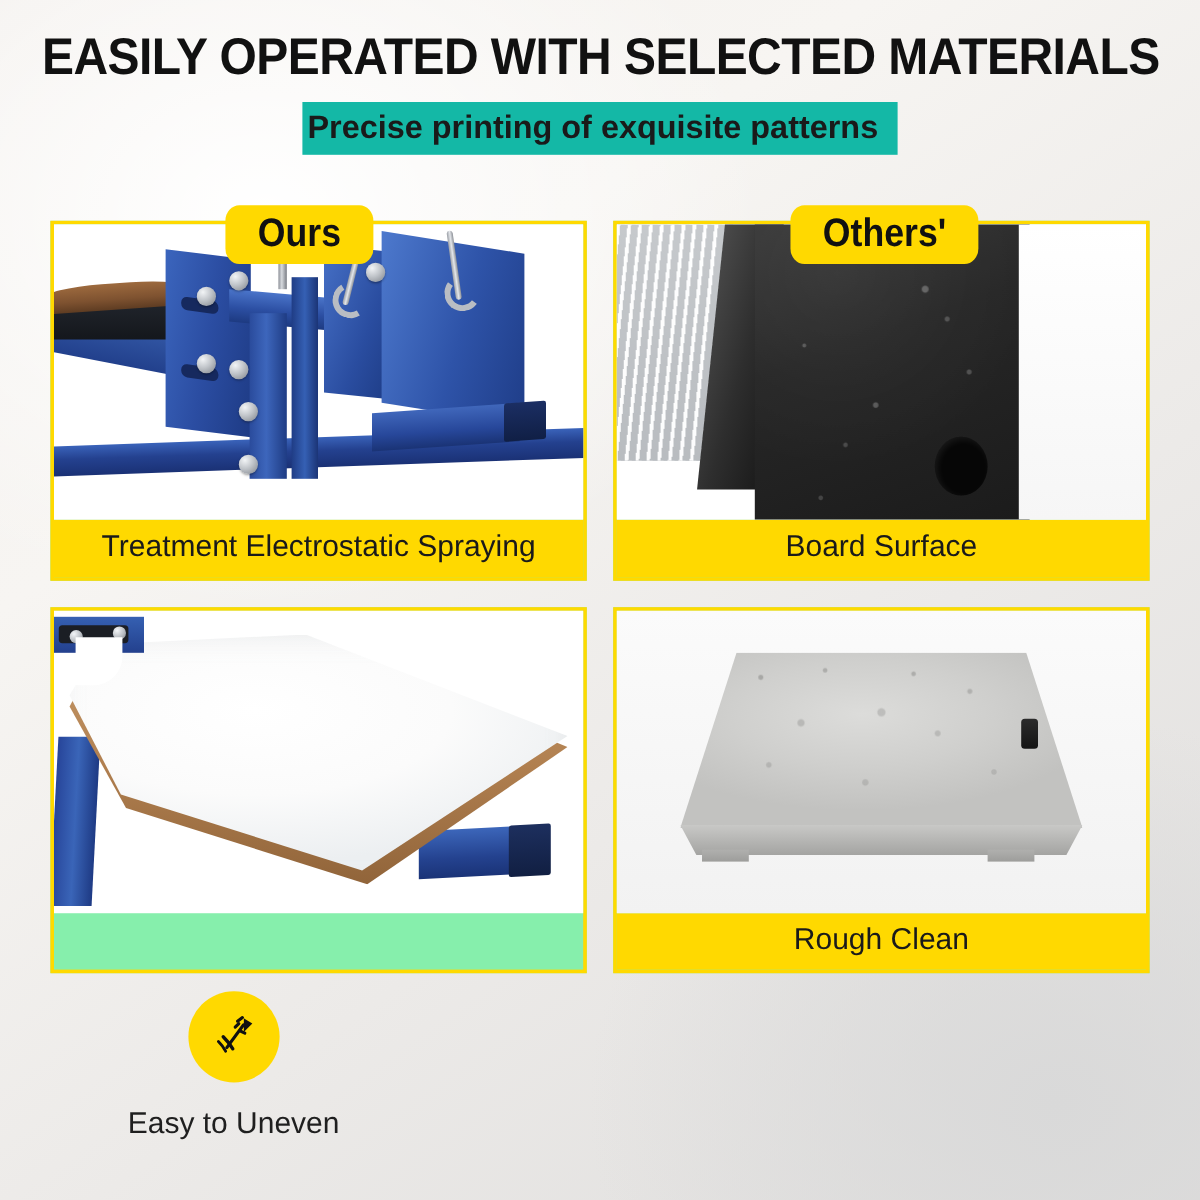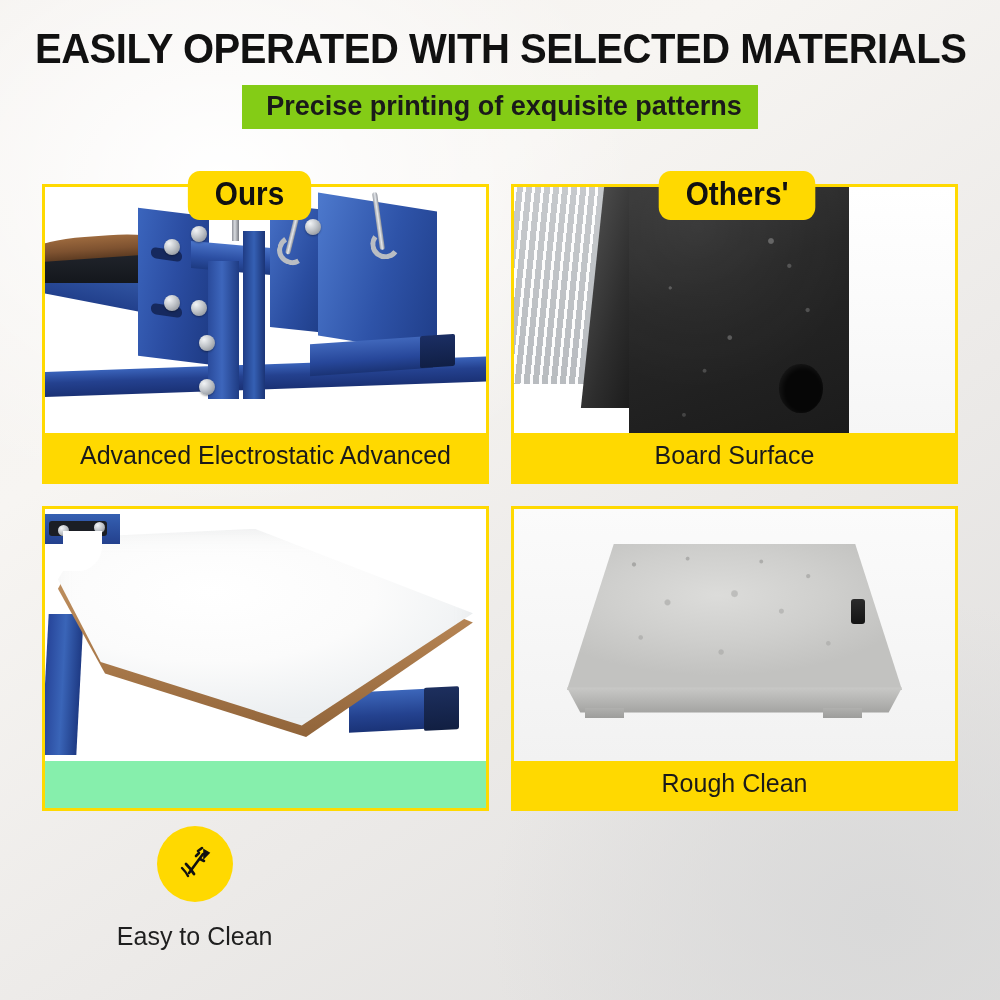--- a/index.html
+++ b/index.html
@@ -26,25 +26,25 @@
     letter-spacing: -0.5px;
     color: #111111;
     line-height: 1.05;
     transform: scaleX(0.93);
     white-space: nowrap;
   }
 
   .subtitle-wrap { margin-top: 14px; display: flex; justify-content: center; }
 
   .subtitle {
-    background: #84cc16;
+    background: #14b8a6;
     color: #1a1a1a;
     font-size: 27px;
     font-weight: bold;
-    padding: 6px 16px 8px 24px;
+    padding: 6px 16px 8px 4px;
     line-height: 1.12;
     white-space: nowrap;
   }
 
   
   .grid {
     position: absolute;
     left: 42px;
     top: 184px;
     width: 916px;
@@ -378,21 +378,21 @@
         <div class="bolt" style="left:33%;top:16%"></div>
         <div class="bolt" style="left:27%;top:44%"></div>
         <div class="bolt" style="left:33%;top:46%"></div>
         <div class="bolt" style="left:35%;top:60%"></div>
         <div class="bolt" style="left:35%;top:78%"></div>
         <div class="bolt" style="left:59%;top:13%"></div>
         <div class="hook" style="left:56%;top:4%;transform:rotate(14deg)"></div>
         <div class="hook" style="left:75%;top:2%;transform:rotate(-8deg)"></div>
       </div>
     </div>
-    <div class="caption">Advanced Electrostatic Advanced</div>
+    <div class="caption">Treatment Electrostatic Spraying</div>
   </div>
 
   <div class="card row1">
     <div class="badge others">Others'</div>
     <div class="photo">
       <div class="p2">
         <div class="whitepanel"></div>
         <div class="edge"></div>
         <div class="slab"></div>
         <div class="hole"></div>
@@ -445,18 +445,18 @@
             <path d="M30 14 L16 33"></path>
             <path d="M25 11 L29 8"></path>
             <path d="M23 16 L26 13"></path>
             <path d="M27 19 L31 21"></path>
             <path d="M13 24 Q18 29 21 34" stroke-width="2.8"></path>
             <path d="M9 28 Q13 32 15 36" stroke-width="2.4"></path>
           </g>
         </svg>
       </span>
     </div>
-    <div class="feature-label">Easy to Clean</div>
+    <div class="feature-label">Easy to Uneven</div>
   </div>
 
 
 
 </div>
 
 </body></html>

